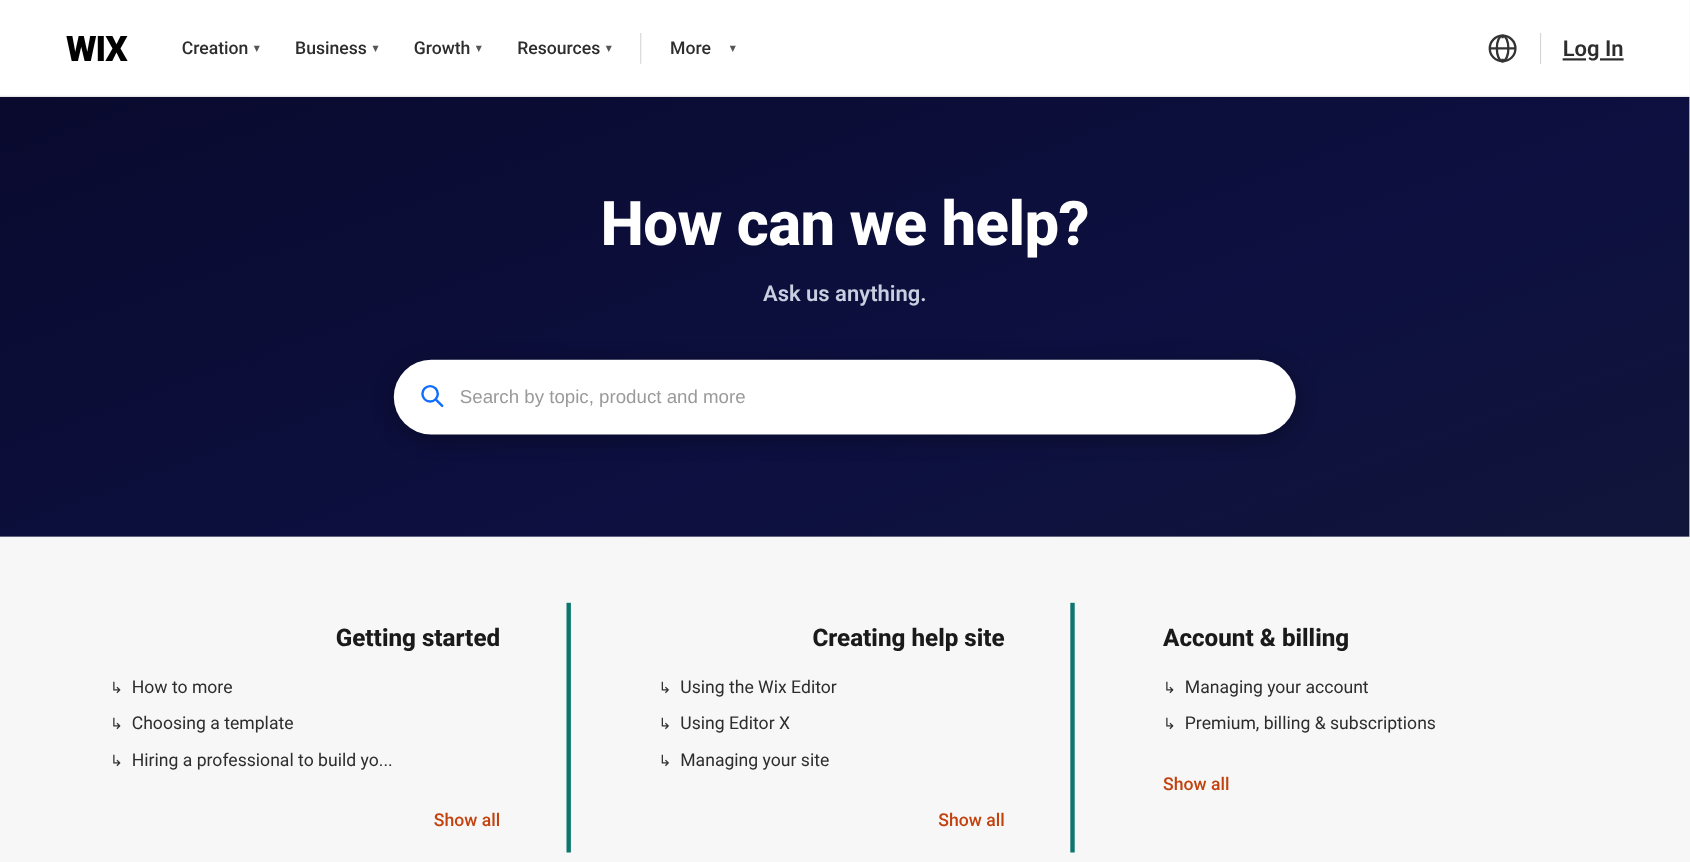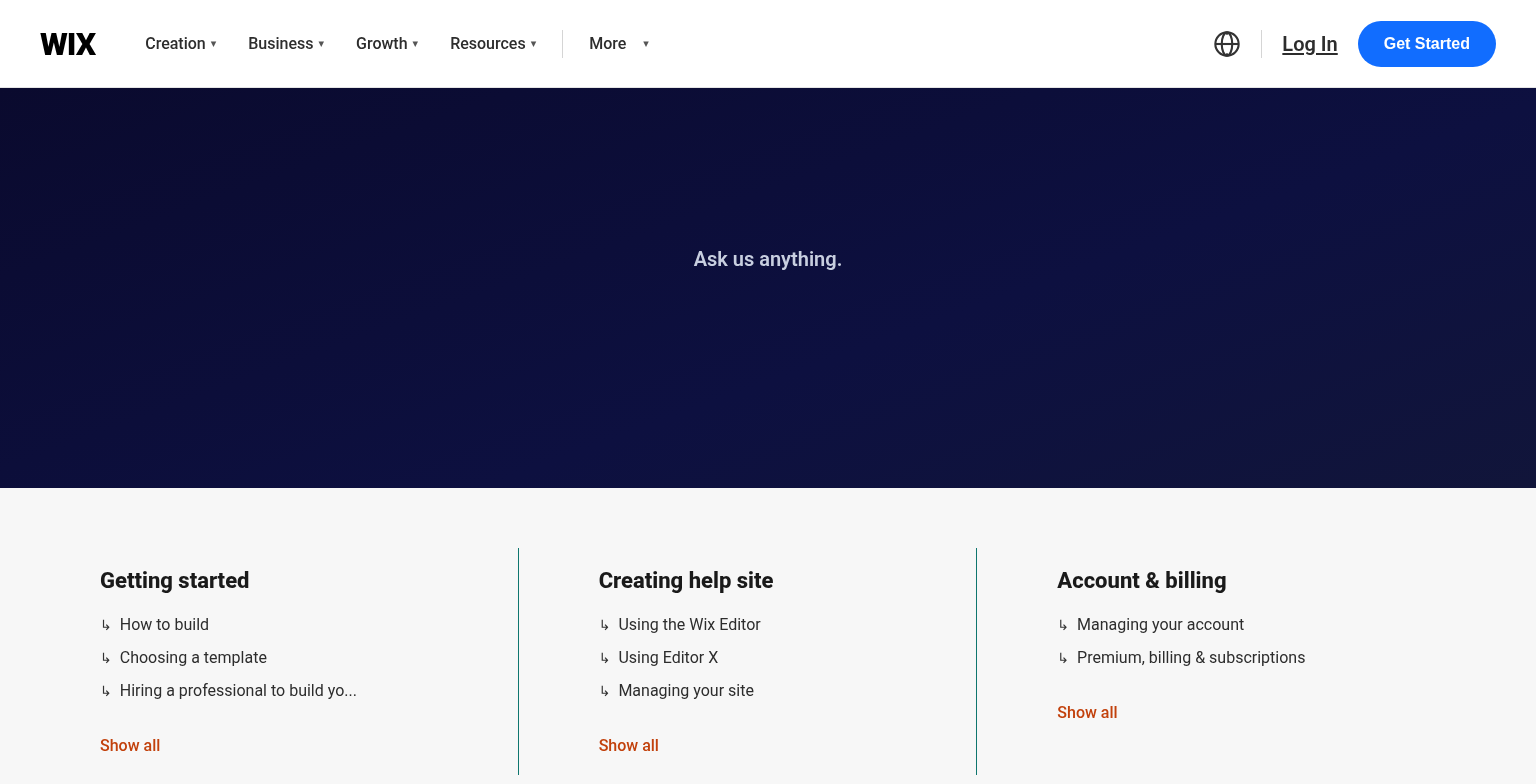--- a/index.html
+++ b/index.html
@@ -16,21 +16,21 @@
       background: #f7f7f7;
     }
 
     
     .header {
       display: flex;
       align-items: center;
       justify-content: space-between;
       background: #ffffff;
       height: 88px;
-      padding: 0 40px;
+      padding: 0 60px;
       border-bottom: 1px solid #e5e5e5;
       position: relative;
       z-index: 10;
     }
 
     .header-left {
       display: flex;
       align-items: center;
       gap: 36px;
     }
@@ -194,22 +194,23 @@
       padding: 60px 80px 80px;
       display: grid;
       grid-template-columns: 1fr 1fr 1fr;
     }
 
     .content-column {
       padding: 20px 60px 20px 20px;
     }
 
     .content-column:not(:last-child) {
-      border-right: 1px solid #0f766e;
+      border-right: 4px solid #0f766e;
       margin-right: 20px;
+      text-align: right;
     }
 
     .column-title {
       font-size: 22px;
       font-weight: 800;
       color: #1a1a1a;
       margin-bottom: 22px;
     }
 
     .link-list {
@@ -280,36 +281,45 @@
   <div class="header-right">
     <svg class="globe-icon" viewBox="0 0 24 24" fill="none" stroke="currentColor" stroke-width="1.8">
       <circle cx="12" cy="12" r="10"></circle>
       <ellipse cx="12" cy="12" rx="4.5" ry="10"></ellipse>
       <line x1="2" y1="12" x2="22" y2="12"></line>
       <line x1="12" y1="2" x2="12" y2="4"></line>
       <line x1="12" y1="20" x2="12" y2="22"></line>
     </svg>
     <div class="divider-vertical"></div>
     <span class="login-link">Log In</span>
-    <button class="get-started-btn">Get Started</button>
   </div>
 </header>
 
 <section class="hero">
+  <h1 class="hero-title">How can we help?</h1>
   <p class="hero-subtitle">Ask us anything.</p>
+  <div class="search-container">
+    <span class="search-icon-wrap">
+      <svg width="24" height="24" viewBox="0 0 24 24" fill="none" stroke="#116dff" stroke-width="2.2" stroke-linecap="round" stroke-linejoin="round">
+        <circle cx="11" cy="11" r="7"></circle>
+        <line x1="16.5" y1="16.5" x2="22" y2="22"></line>
+      </svg>
+    </span>
+    <input class="search-bar" type="text" placeholder="Search by topic, product and more" style="">
+  </div>
 </section>
 
 <section class="content-section">
 
   <div class="content-column">
     <h2 class="column-title">Getting started</h2>
     <ul class="link-list">
       <li class="link-item">
         <span class="link-arrow">↳</span>
-        <span>How to build</span>
+        <span>How to more</span>
       </li>
       <li class="link-item">
         <span class="link-arrow">↳</span>
         <span>Choosing a template</span>
       </li>
       <li class="link-item">
         <span class="link-arrow">↳</span>
         <span>Hiring a professional to build yo...</span>
       </li>
     </ul>

